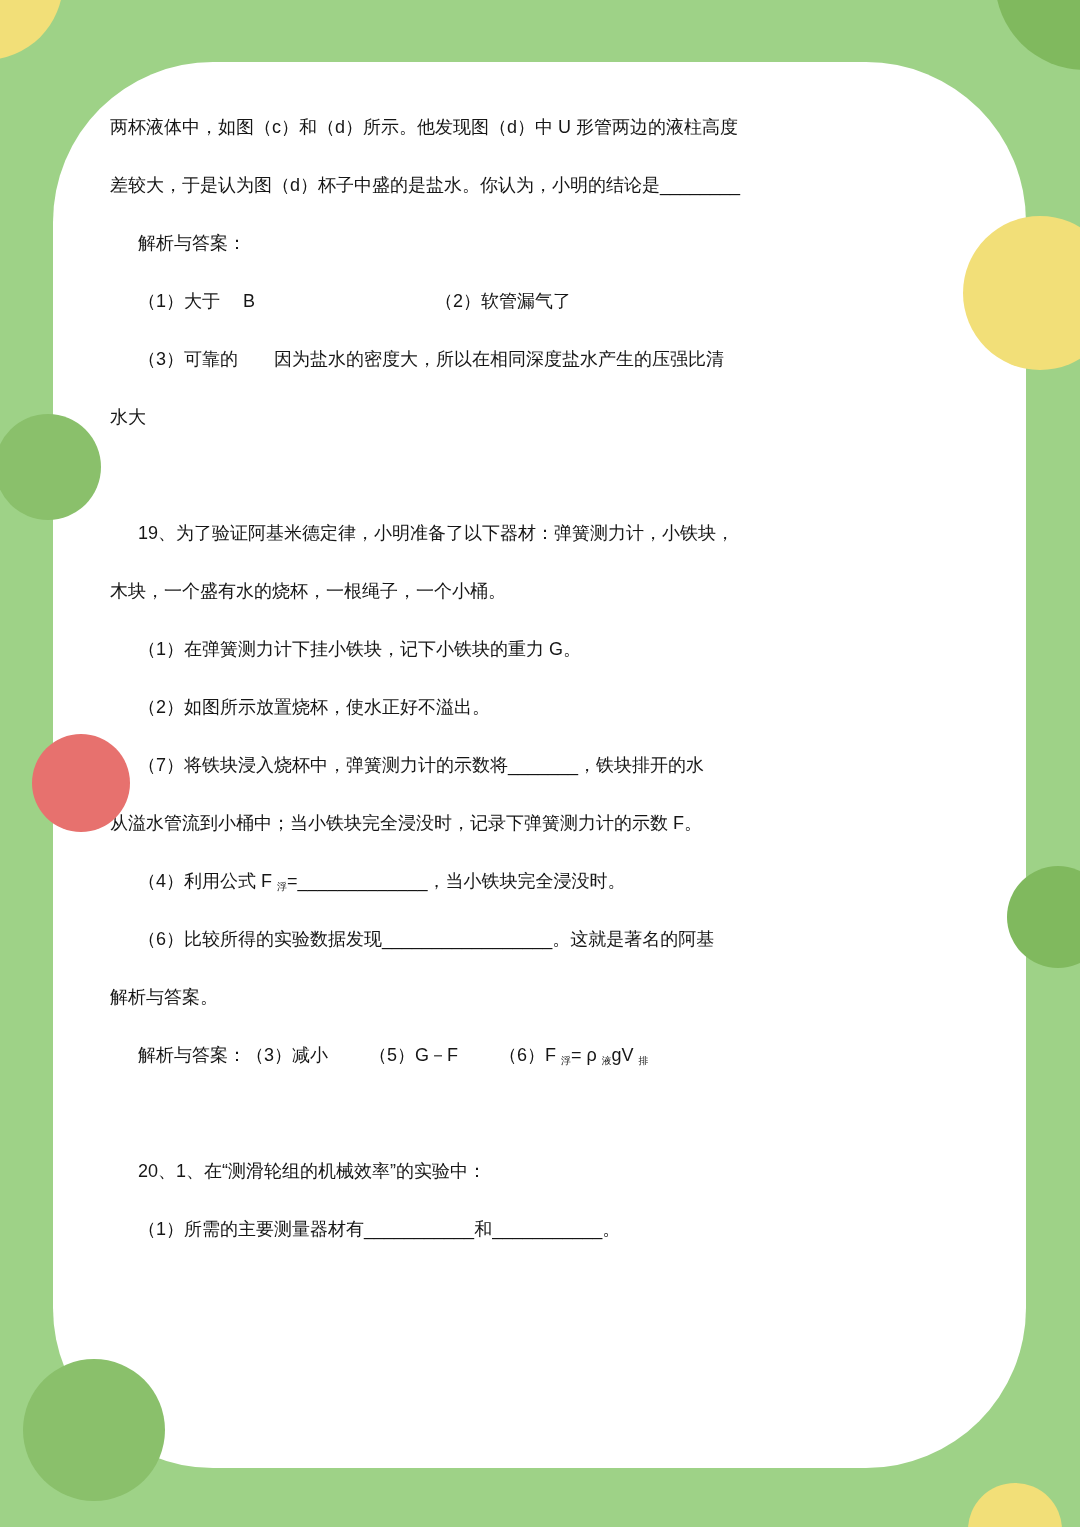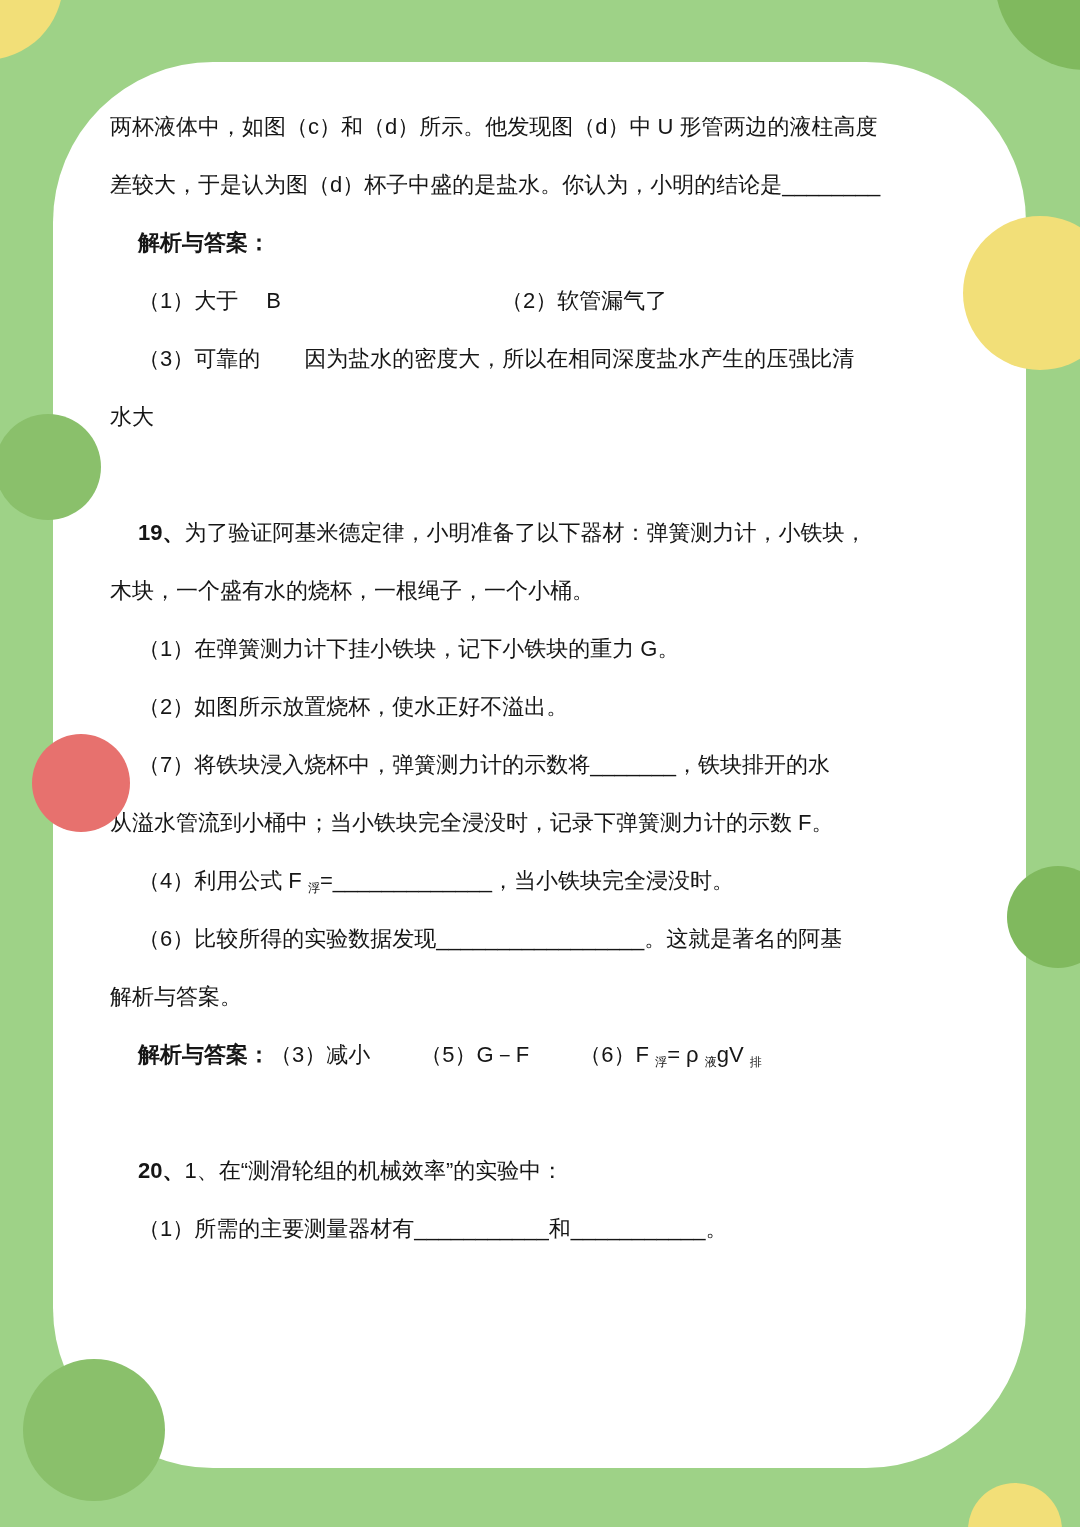--- a/index.html
+++ b/index.html
@@ -30,30 +30,30 @@
   .card {
     position: absolute;
     left: 53px; top: 62px;
     width: 973px; height: 1406px;
     border-radius: 160px;
     z-index: 1;
     box-sizing: border-box;
     padding: 36px 36px 0 57px;
   }
   .doc {
-    font-size: 22px;
+    font-size: 18px;
   }
   .line {
     height: 58px;
     line-height: 58px;
     white-space: pre;
   }
   .line.indent { padding-left: 28px; }
   .line.blank  { height: 58px; }
-  .bold { font-weight: bold; }
+  .bold { font-weight: normal; }
   .sub {
     font-size: 0.55em;
     vertical-align: -0.35em;
   }
 </style>
 </head>
 <body>
 
 <div class="stage" style="background-color: rgb(158, 210, 135);">
 

